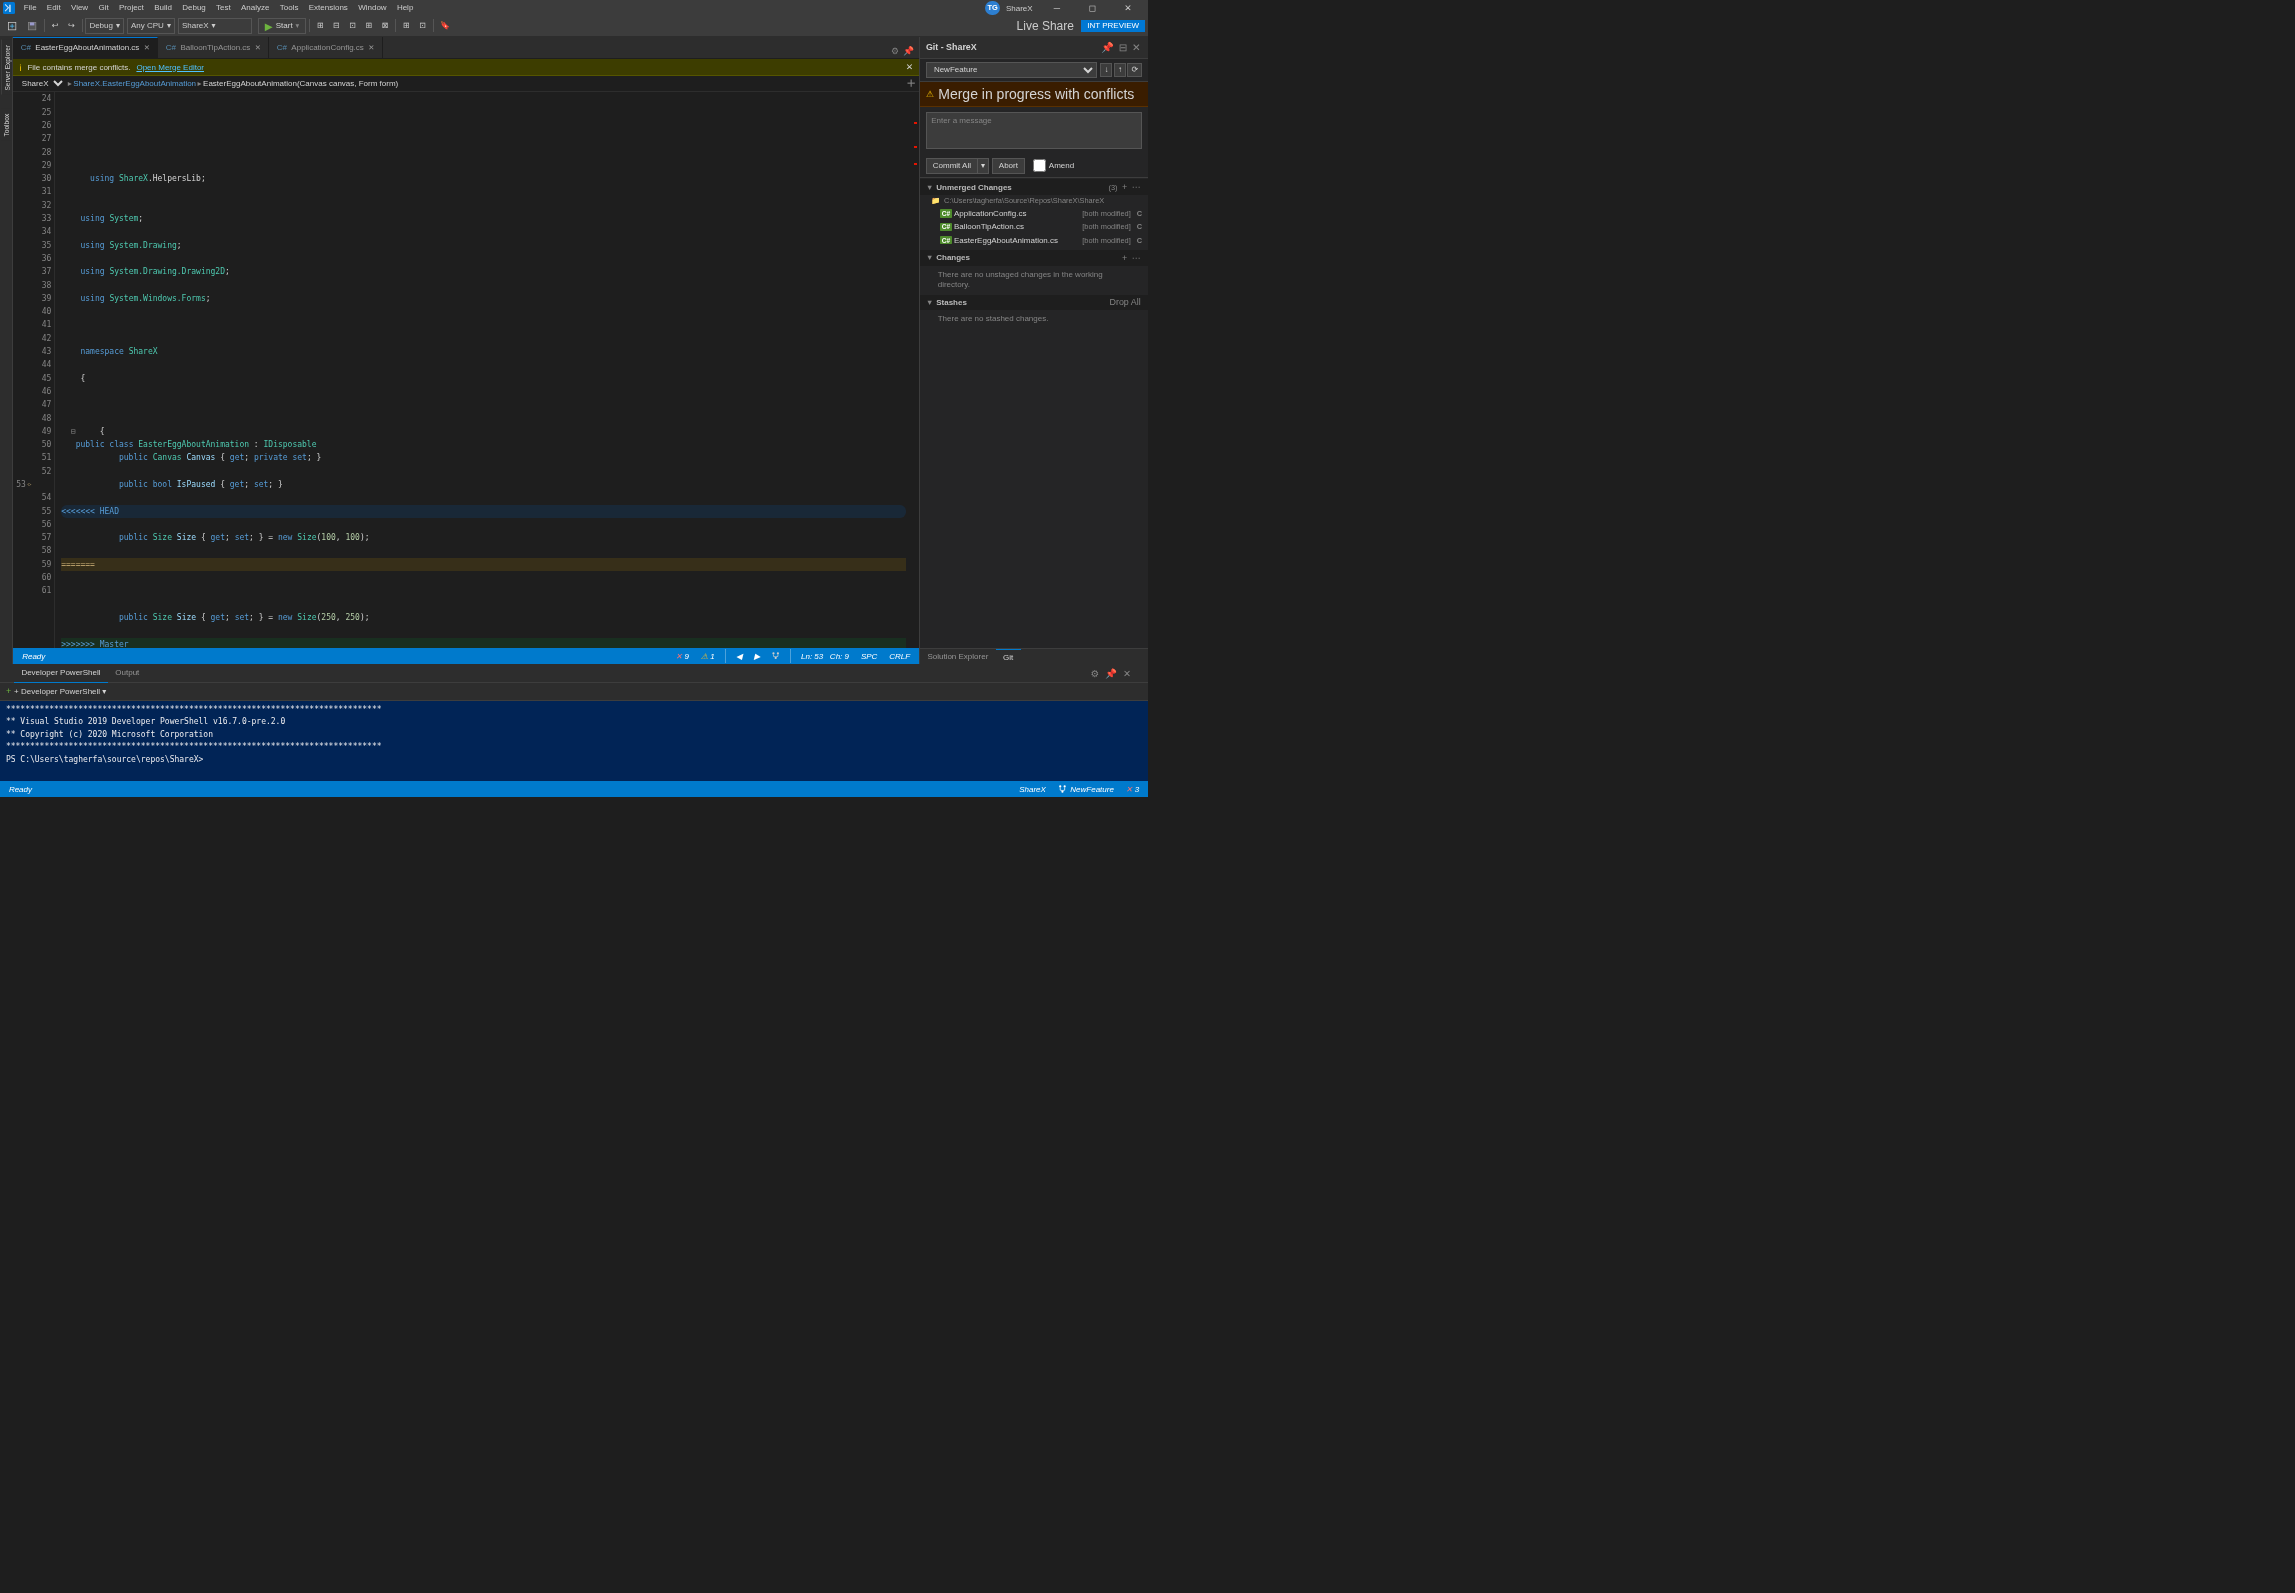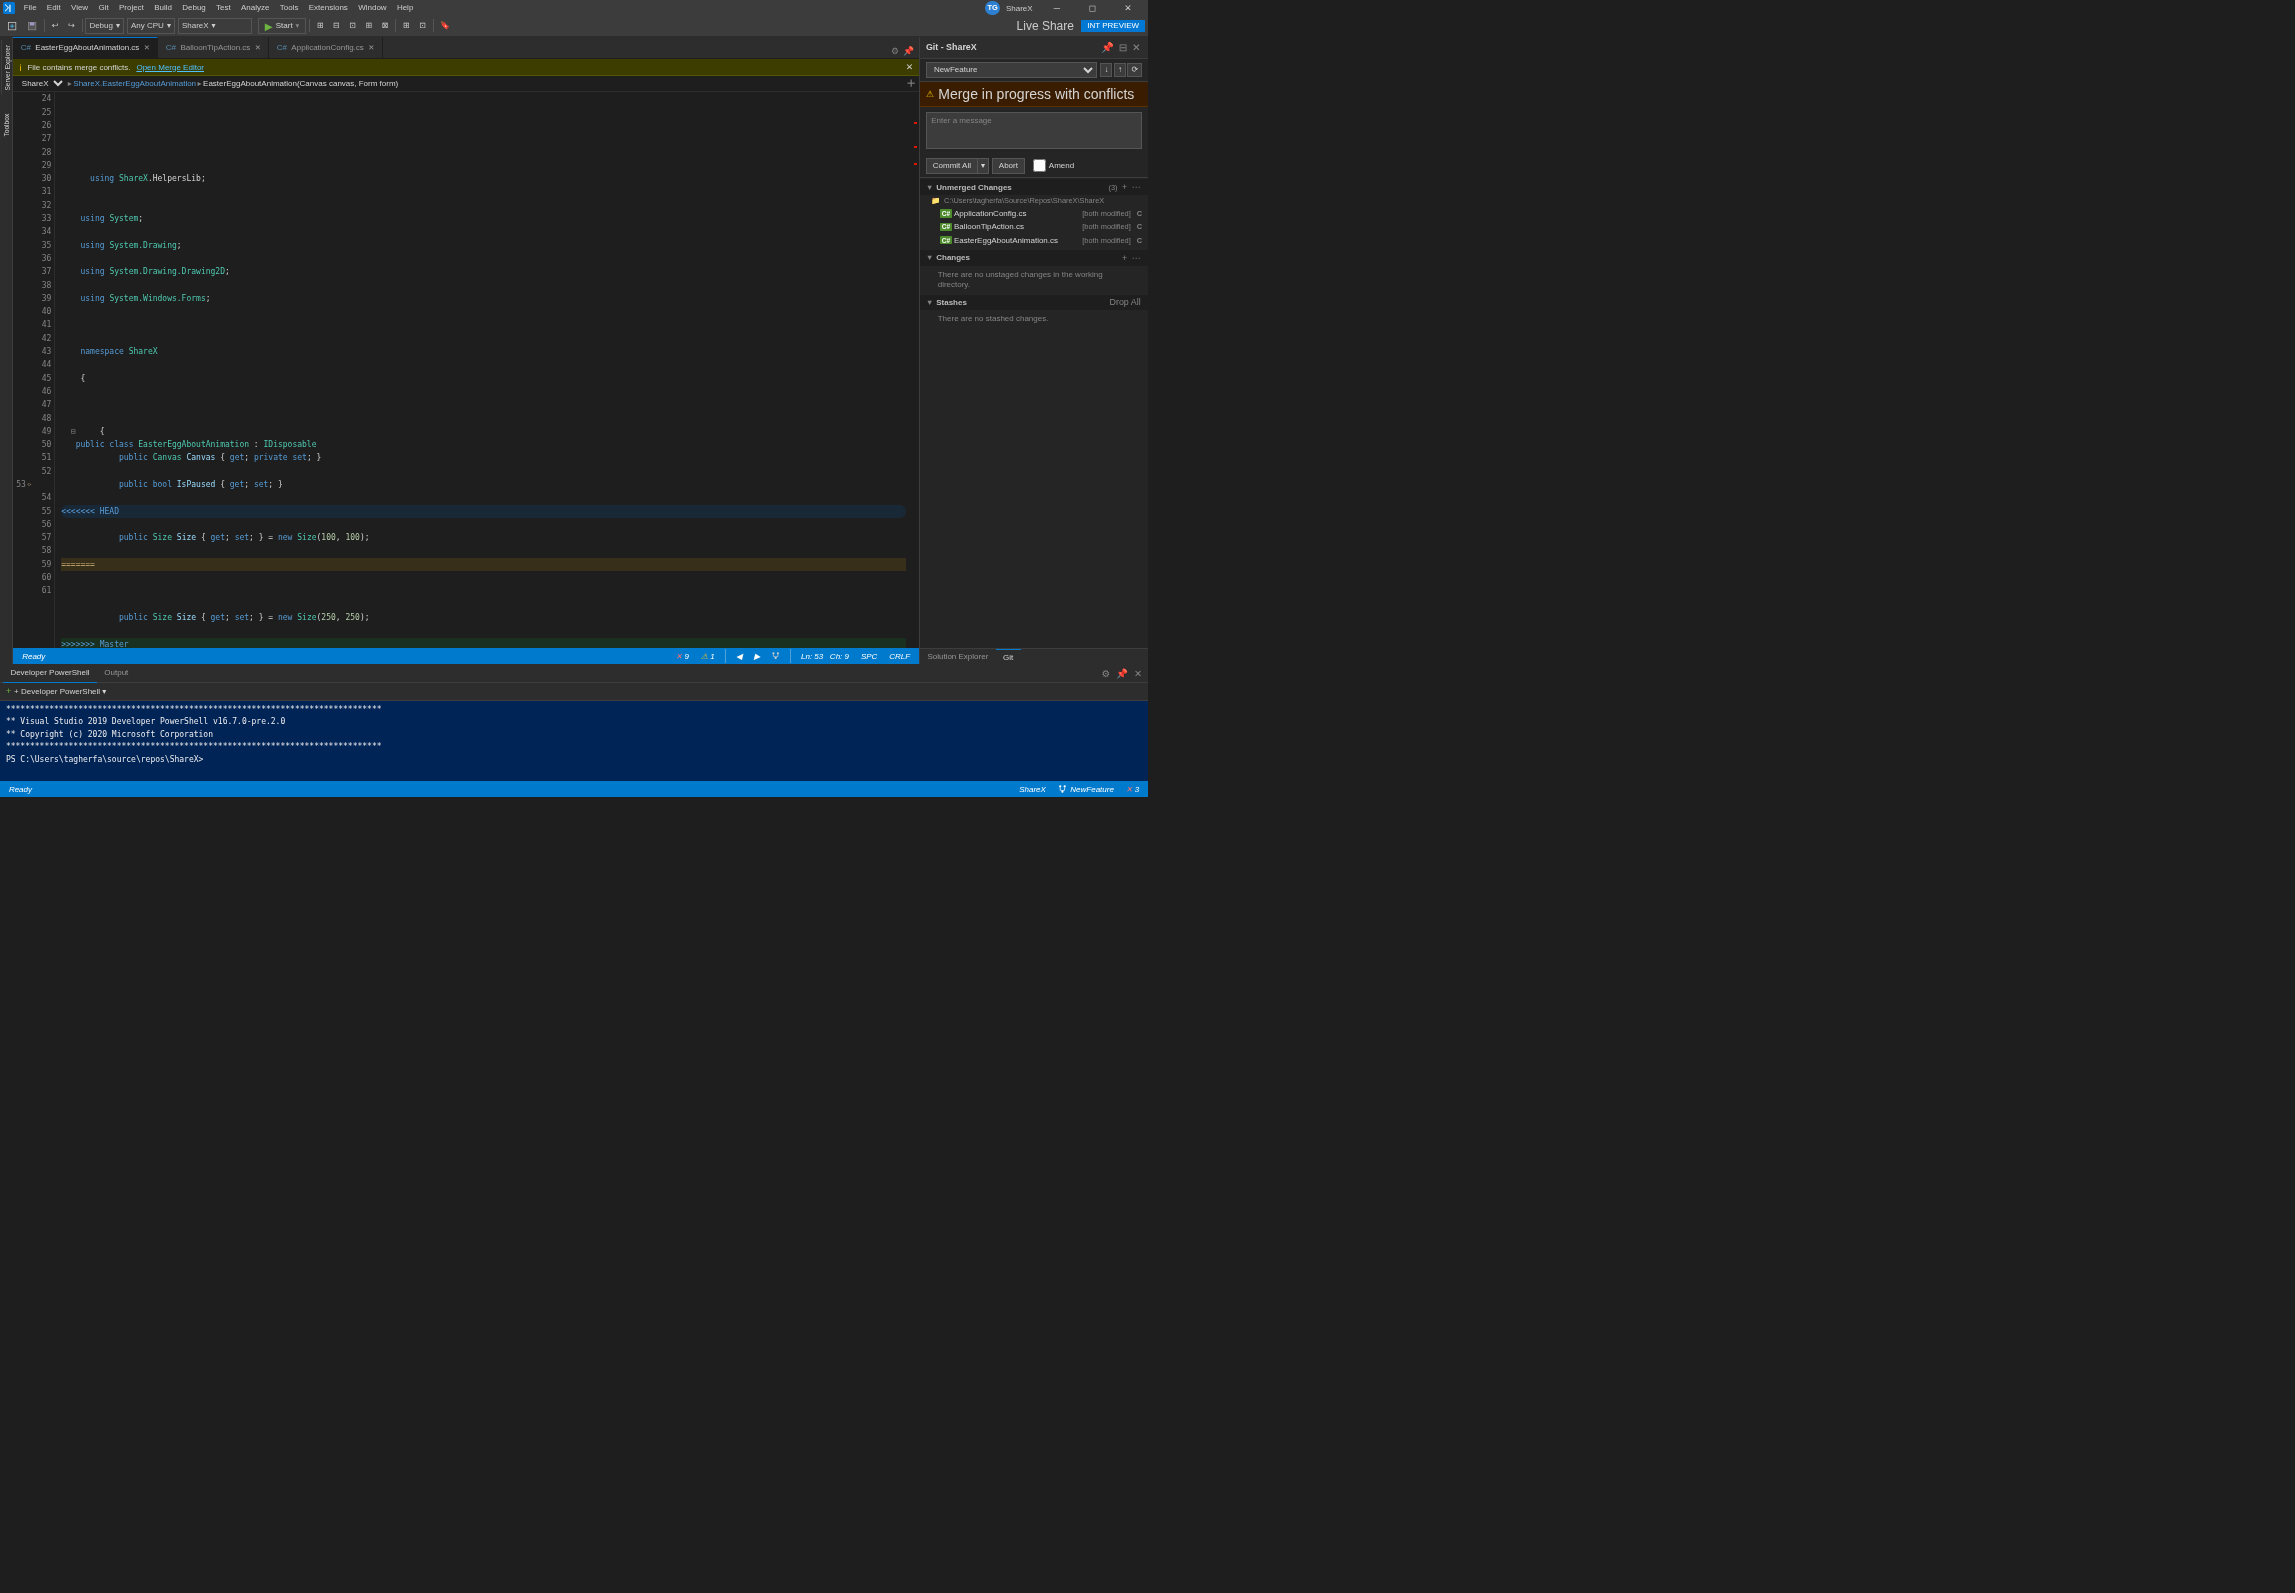--- a/index.html
+++ b/index.html
@@ -94,21 +94,21 @@
     .conflict-head { color: #569cd6; }
     .conflict-sep { color: #d7ba7d; }
     .conflict-tail { color: #569cd6; }
 
     .conflict-head-bg { background: rgba(0, 100, 200, 0.15); display: block; border-radius: 6px; }
     .conflict-sep-bg { background: rgba(200, 150, 0, 0.15); display: block; }
     .conflict-tail-bg { background: rgba(0, 150, 50, 0.15); display: block; }
 
     .bottom-panel-wrapper { display: flex; flex-direction: column; height: 133px; }
 
-    .bottom-tabs-bar { display: flex; align-items: center; background: #2d2d2d; height: 19px; border-bottom: 0.7px solid #3d3d3d; padding: 0 3px; }
+    .bottom-tabs-bar { display: flex; align-items: center; background: #2d2d2d; height: 19px; border-bottom: 0.7px solid #3d3d3d; padding: 0 14px; }
     .bottom-tab-item { padding: 0 7.4px; height: 19px; display: flex; align-items: center; font-size: 8px; color: #969696; cursor: pointer; border-bottom: 1.5px solid transparent; }
     .bottom-tab-item.active { color: #d4d4d4; border-bottom-color: #007acc; }
     .bottom-tab-item-spacer { flex: 1; }
     .bottom-tab-btn { color: #858585; padding: 1.5px 3px; cursor: pointer; font-size: 9.6px; }
     .ps-header { display: flex; align-items: center; padding: 1.5px 5.9px; background: #2d2d2d; height: 17.7px; border-bottom: 0.7px solid #3d3d3d; gap: 3px; }
     .ps-header-title { font-size: 8px; color: #d4d4d4; }
 
     .ps-content { flex: 1; background: #012456; padding: 3px 5.9px; font-family: 'Consolas', monospace; font-size: 8px; color: #eeedf0; overflow: auto; }
     .ps-line { line-height: 12.5px; }
 

